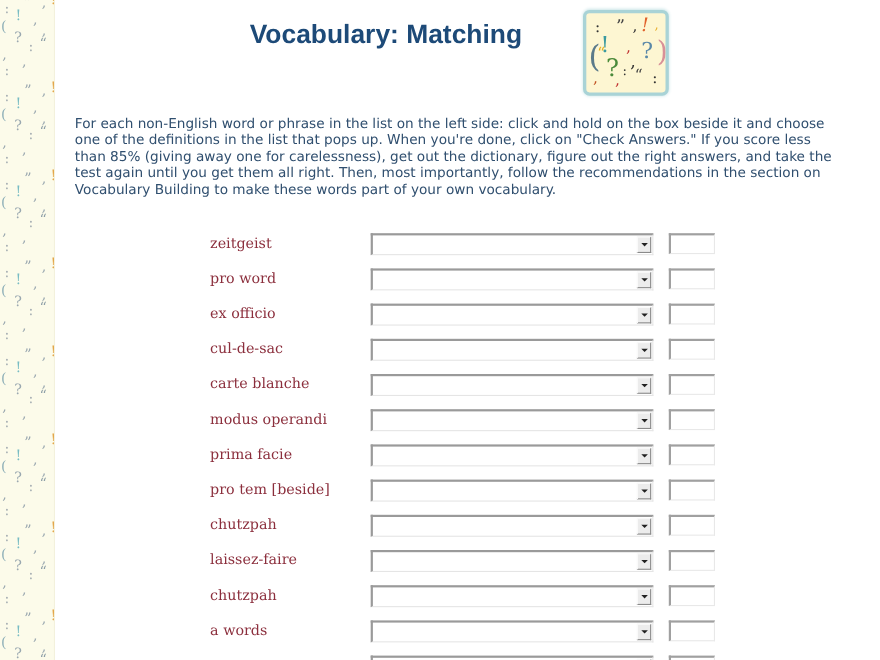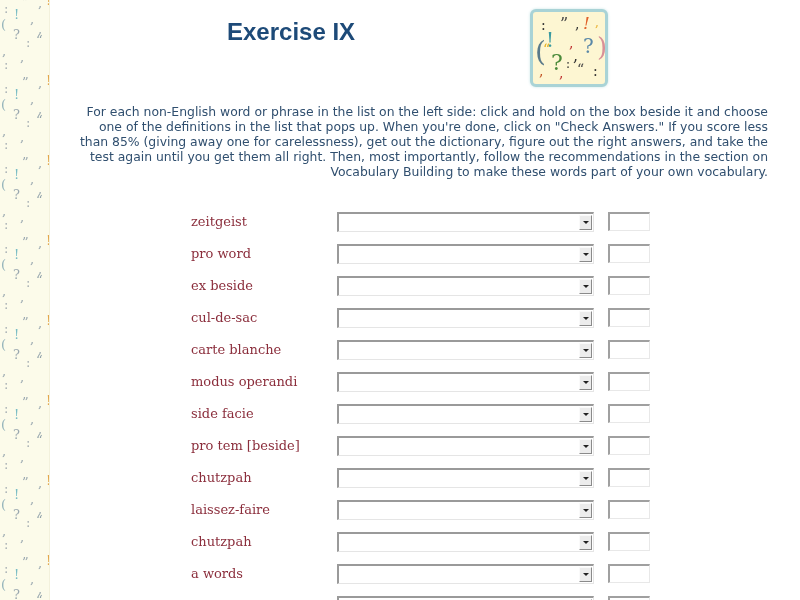--- a/index.html
+++ b/index.html
@@ -33,21 +33,20 @@
       font-family: "DejaVu Serif", serif;
       overflow: hidden;
     }
     .logo .g { position: absolute; line-height: 1; }
 
     .instructions {
       position: absolute; left: 68px; top: 104px; width: 700px;
       font-family: "DejaVu Sans", sans-serif;
       font-size: 12.4px; line-height: 15px;
       color: #304f6f;
-      text-align: right;
     }
 
     .rows { position: absolute; left: 0; top: 0; }
     .row { position: absolute; left: 0; height: 24px; width: 800px; margin-left: 21px; }
     .term {
       position: absolute; left: 170px; top: 4px;
       font-family: "DejaVu Serif", serif;
       font-size: 13px; color: #8b2e3c;
       white-space: nowrap;
     }
@@ -200,21 +199,21 @@
       <span class="g" style="left: 30px; top: 18px; color: rgb(154, 168, 176);">,</span>
       <span class="g" style="left: 1px; top: 24px; color: rgb(143, 176, 184);">(</span>
       <span class="g" style="left: 13px; top: 34px; color: rgb(154, 168, 176);">?</span>
       <span class="g" style="left: 36px; top: 40px; color: rgb(143, 160, 168);">“</span>
       <span class="g" style="left: 38px; top: 28px; color: rgb(154, 168, 176);">,</span>
       <span class="g" style="left: 26px; top: 42px; color: rgb(168, 176, 180);">:</span>
     </div>
   </div>
 
 <div class="title">
-  <div>Exercise IX</div>
+  <div>Vocabulary: Matching</div>
 </div>
 
 <div class="logo">
   <span class="g" style="left:8px;top:6px;font-size:14px;color:#333;">:</span>
   <span class="g" style="left:27px;top:4px;font-size:16px;color:#444;">”</span>
   <span class="g" style="left:42px;top:5px;font-size:14px;color:#333;">,</span>
   <span class="g" style="left:50px;top:3px;font-size:17px;color:#e0602a;font-style:italic;">!</span>
   <span class="g" style="left:62px;top:4px;font-size:12px;color:#e8b030;">,</span>
   <span class="g" style="left:13px;top:18px;font-size:20px;color:#3a9aa0;">!</span>
   <span class="g" style="left:2px;top:26px;font-size:28px;color:#5b7a8a;">(</span>
@@ -244,21 +243,21 @@
     </div>
     <div class="row" style="top: 242px;">
       <span class="term">pro word</span>
       <div class="select">
         <span style="position: absolute; left: 3px; top: 2px; font-size: 11px; color: rgb(0, 0, 0);"></span>
         <span class="arrow"></span>
       </div>
       <input type="text" class="answer" value="" style="">
     </div>
     <div class="row" style="top: 274px;">
-      <span class="term">ex beside</span>
+      <span class="term">ex officio</span>
       <div class="select">
         <span style="position: absolute; left: 3px; top: 2px; font-size: 11px; color: rgb(0, 0, 0);"></span>
         <span class="arrow"></span>
       </div>
       <input type="text" class="answer" value="" style="">
     </div>
     <div class="row" style="top: 306px;">
       <span class="term">cul-de-sac</span>
       <div class="select">
         <span style="position: absolute; left: 3px; top: 2px; font-size: 11px; color: rgb(0, 0, 0);"></span>
@@ -276,21 +275,21 @@
     </div>
     <div class="row" style="top: 370px;">
       <span class="term">modus operandi</span>
       <div class="select">
         <span style="position: absolute; left: 3px; top: 2px; font-size: 11px; color: rgb(0, 0, 0);"></span>
         <span class="arrow"></span>
       </div>
       <input type="text" class="answer" value="" style="">
     </div>
     <div class="row" style="top: 402px;">
-      <span class="term">side facie</span>
+      <span class="term">prima facie</span>
       <div class="select">
         <span style="position: absolute; left: 3px; top: 2px; font-size: 11px; color: rgb(0, 0, 0);"></span>
         <span class="arrow"></span>
       </div>
       <input type="text" class="answer" value="" style="">
     </div>
     <div class="row" style="top: 434px;">
       <span class="term">pro tem [beside]</span>
       <div class="select">
         <span style="position: absolute; left: 3px; top: 2px; font-size: 11px; color: rgb(0, 0, 0);"></span>

